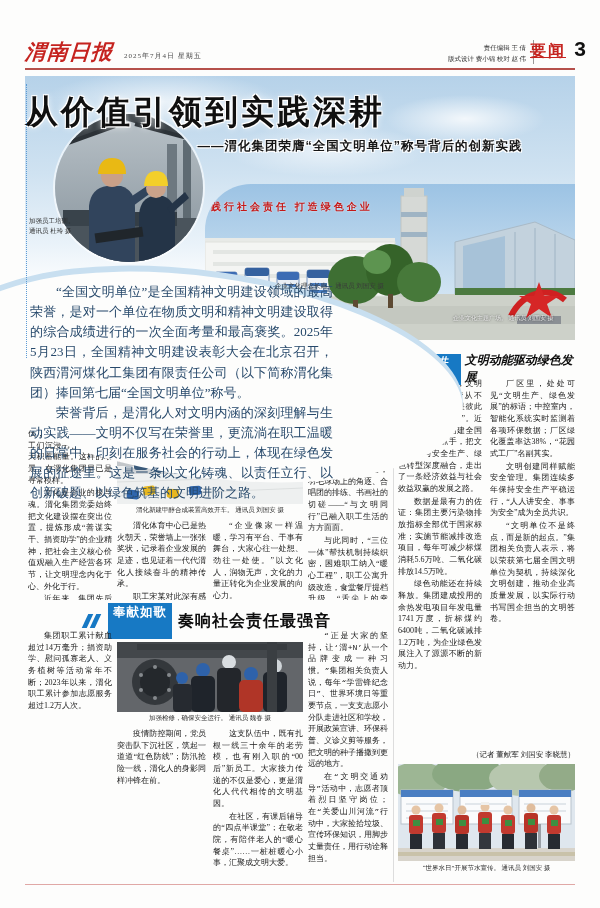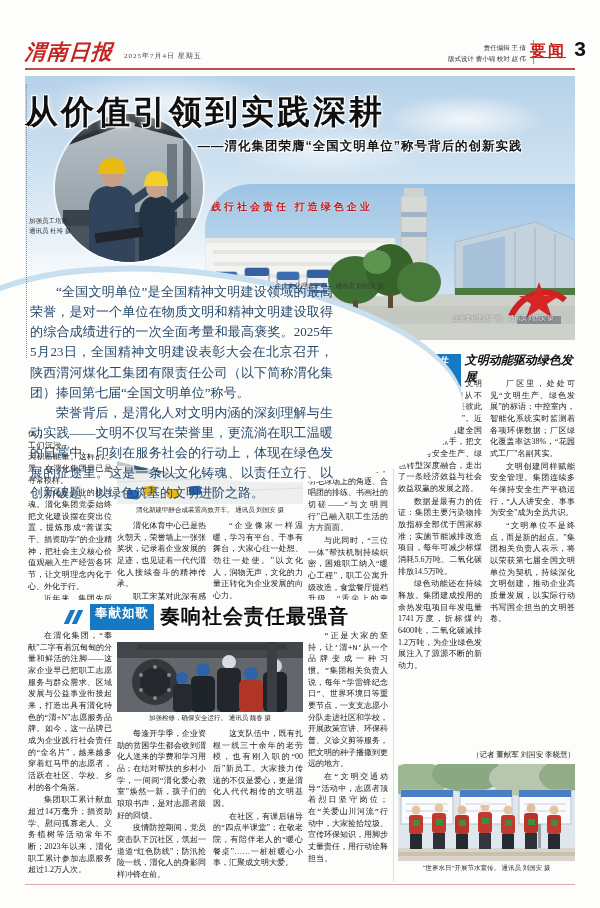--- a/index.html
+++ b/index.html
@@ -51,23 +51,23 @@
   .intro p{margin:0;text-indent:2em;}
   .hero-left-dots{position:absolute;left:26px;top:84px;width:1px;height:274px;
                   border-left:1px dotted #5b9bd5;z-index:5;}
   
   .dots-rule{position:absolute;left:26px;top:358px;width:364px;border-top:1px dotted #5b9bd5;}
   .v-rule{position:absolute;left:393px;top:356px;width:1px;height:526px;background:#ddd;}
   .bottom-rule{position:absolute;left:25px;top:884px;width:550px;height:1px;background:#e0a8a6;}
   .sec-head{position:absolute;display:flex;align-items:center;justify-content:center;}
   .slashes{width:5px;height:14px;background:#1779c4;transform:skewX(-25deg);
            box-shadow:-8px 0 0 #1779c4;margin:0 10px 0 8px;}
-  .sec-tag{background:#1779c4;color:#fff;font-weight:bold;font-size:12.5px;padding:1px 5px 8px;
+  .sec-tag{background:#1779c4;color:#fff;font-weight:bold;font-size:12.5px;padding:1px 5px 18px;
            font-family:"Liberation Sans",sans-serif;letter-spacing:1px;}
-  .sec-rest{font-weight:bold;font-size:20px;color:#0d0d0d;margin-left:6px;letter-spacing:1px;
+  .sec-rest{font-weight:bold;font-size:16px;color:#0d0d0d;margin-left:6px;letter-spacing:1px;
            font-family:"Liberation Sans",sans-serif;}
   .sec-head.small .sec-tag{font-size:10.5px;padding:1px 4px 2px;}
   .sec-head.small .sec-rest{font-size:12px;margin-left:4px;letter-spacing:0;}
   .sec-head.small .slashes{height:12px;margin:0 8px 0 2px;}
   .col{position:absolute;overflow:hidden;font-size:8px;line-height:1.46;text-align:justify;color:#191919;}
   .col p{margin:0 0 1px;text-indent:2em;}
   .photo{position:absolute;overflow:hidden;}
   .cap{position:absolute;font-size:6.5px;color:#2e2e2e;text-align:center;}
   .byline{position:absolute;left:398px;top:750px;width:177px;text-align:right;font-size:7.5px;
           font-weight:normal;color:#222;}
@@ -282,21 +282,20 @@
     <p>在职工文体中心，羽毛球场上的角逐、合唱团的排练、书画社的切磋——“与文明同行”已融入职工生活的方方面面。</p>
     <p>与此同时，“三位一体”帮扶机制持续织密，困难职工纳入“暖心工程”，职工公寓升级改造，食堂餐厅提档升级，“舌尖上的幸福”不断刷新职工的获得感。</p>
   </div>
 
   <div class="sec-head" style="left:28px;top:603px;width:360px;">
     <span class="slashes"></span>
     <span class="sec-tag">奉献如歌</span>
     <span class="sec-rest">奏响社会责任最强音</span>
   </div>
   <div class="col" style="left:28px;top:630px;width:84px;height:256px;">
-    <p>在渭化集团，“奉献”二字有着沉甸甸的分量和鲜活的注脚——这家企业早已把职工志愿服务与群众需求、区域发展与公益事业衔接起来，打造出具有渭化特色的“渭+N”志愿服务品牌。如今，这一品牌已成为企业践行社会责任的“金名片”，越来越多穿着红马甲的志愿者，活跃在社区、学校、乡村的各个角落。</p>
     <p>集团职工累计献血超过14万毫升；捐资助学、慰问孤寡老人、义务植树等活动常年不断；2023年以来，渭化职工累计参加志愿服务超过1.2万人次。</p>
   </div>
   <div class="photo" style="left:117px;top:642px;width:186px;height:70px;">
     <svg width="186" height="70" viewBox="0 0 186 70">
       <rect width="186" height="70" fill="#63666a"></rect>
       <rect x="0" y="0" width="186" height="16" fill="#43474b"></rect>
       <rect x="20" y="2" width="150" height="6" fill="#383c40"></rect>
       <circle cx="38" cy="40" r="23" fill="#34383c"></circle>
       <circle cx="38" cy="40" r="15" fill="#24282c"></circle>
       <circle cx="38" cy="25" r="2" fill="#85898d"></circle>
@@ -315,21 +314,20 @@
         <circle cx="158" cy="24" r="7" fill="#cfd4d8"></circle>
           <rect x="146" y="30" width="24" height="40" rx="5" fill="#1f242b"></rect>
         <circle cx="65" cy="36" r="6" fill="#2e62aa"></circle>
           <rect x="56" y="42" width="19" height="28" rx="4" fill="#262a30"></rect>
       </g>
       <rect x="150" y="0" width="10" height="70" fill="#3a3e42"></rect>
     </svg>
   </div>
   <div class="cap" style="left:117px;top:714px;width:186px;">加强检修，确保安全运行。 通讯员 魏春 摄</div>
   <div class="col" style="left:117px;top:728px;width:89px;height:158px;">
-    <p>每逢开学季，企业资助的贫困学生都会收到渭化人送来的学费和学习用品；在结对帮扶的乡村小学，一间间“渭化爱心教室”焕然一新，孩子们的琅琅书声，是对志愿者最好的回馈。</p>
     <p>疫情防控期间，党员突击队下沉社区，筑起一道道“红色防线”；防汛抢险一线，渭化人的身影同样冲锋在前。</p>
   </div>
   <div class="col" style="left:213px;top:728px;width:90px;height:158px;">
     <p>这支队伍中，既有扎根一线三十余年的老劳模，也有刚入职的“00后”新员工。大家接力传递的不仅是爱心，更是渭化人代代相传的文明基因。</p>
     <p>在社区，有课后辅导的“四点半课堂”；在敬老院，有陪伴老人的“暖心餐桌”……一桩桩暖心小事，汇聚成文明大爱。</p>
   </div>
   <div class="col" style="left:308px;top:630px;width:80px;height:256px;font-family:Liberation Mono, monospace;">
     <p>“正是大家的坚持，让‘渭+N’从一个品牌变成一种习惯。”集团相关负责人说，每年“学雷锋纪念日”、世界环境日等重要节点，一支支志愿小分队走进社区和学校，开展政策宣讲、环保科普、义诊义剪等服务，把文明的种子播撒到更远的地方。</p>
     <p>在“文明交通劝导”活动中，志愿者顶着烈日坚守岗位；在“关爱山川河流”行动中，大家捡拾垃圾、宣传环保知识，用脚步丈量责任，用行动诠释担当。</p>
   </div>

